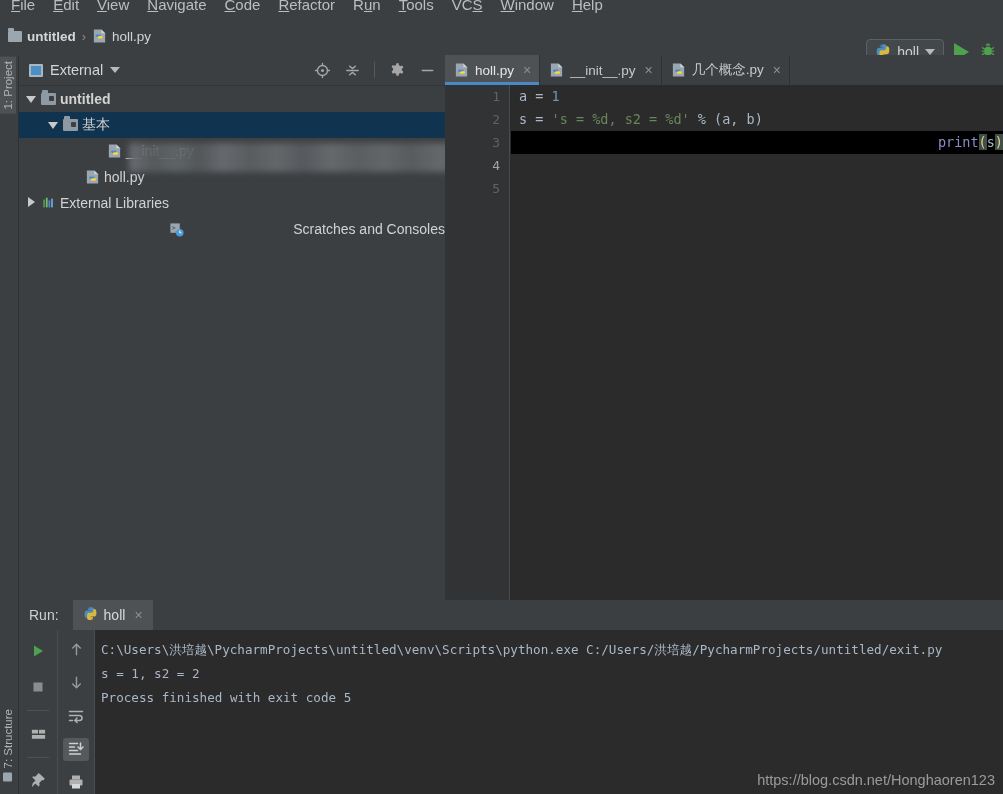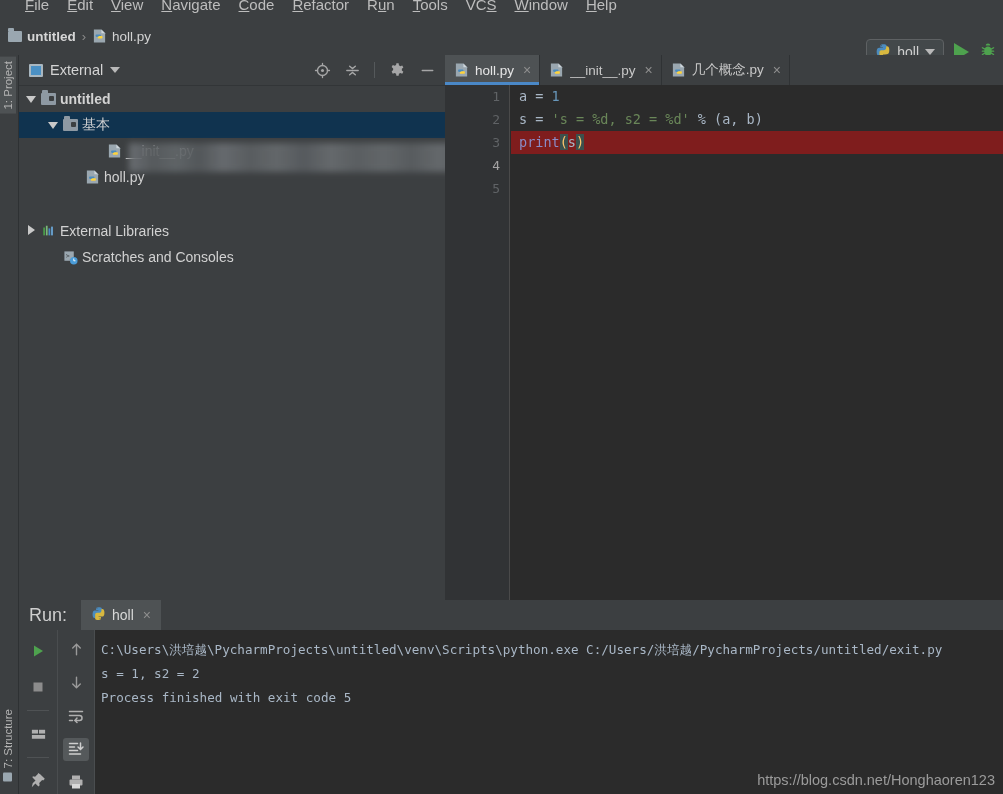--- a/index.html
+++ b/index.html
@@ -9,21 +9,21 @@
     font-family: "Liberation Sans", sans-serif;
     overflow: hidden;
   }
   #app { position: relative; width: 1003px; height: 794px; }
 
   
   #menubar {
     position: absolute; left: 0; top: 0; width: 1003px; height: 17px;
     background: #3c3f41;
     display: flex; 
-    padding-left: 16px;
+    padding-left: 2px;
     overflow: hidden;
   }
   .menu-item {
     font-size: 15px; color: #bdbdbd;
     padding: 0 9px;
     line-height: 17px;
     white-space: nowrap;
     position: relative;
     top: -4px;
   }
@@ -168,34 +168,34 @@
     height: 23px; line-height: 23px; text-align: right; padding-right: 9px;
     font-family: "DejaVu Sans Mono", monospace; font-size: 13px; color: #606366;
   }
   .lnum.cur { color: #a4a3a3; }
   #codelines { position: absolute; left: 66px; top: 0; right: 0; bottom: 0; }
   .cline {
     height: 23px; line-height: 23px;
     font-family: "DejaVu Sans Mono", monospace; font-size: 13.5px;
     color: #a9b7c6; padding-left: 8px; white-space: pre;
   }
-  .cline.caretline { background: #7f1d1d; }
+  .cline.caretline { background: #000000; text-align: right; }
   .num  { color: #6897bb; }
   .str  { color: #6a8759; }
   .fn   { color: #8a8cc7; }
   .paren-hl { background: #3b514d; color: #ffc66d; }
   .op   { color: #a9b7c6; }
 
   
   #run-panel {
     position: absolute; left: 19px; top: 600px; width: 984px; height: 194px;
     background: #3c3f41;
   }
   #run-tabbar { height: 30px; display: flex; align-items: center; background: #3c3f41; }
-  #run-label { font-size: 18px; color: #cfcfcf; padding: 0 14px 0 10px; }
+  #run-label { font-size: 14px; color: #cfcfcf; padding: 0 14px 0 10px; }
   #run-tab {
     display: flex; align-items: center; gap: 6px;
     height: 30px; padding: 0 10px;
     background: #4e5254; font-size: 14px; color: #d8d8d8;
   }
   #run-body { position: absolute; left: 0; top: 30px; right: 0; bottom: 0; display: flex; }
   .rtoolcol {
     width: 38px; display: flex; flex-direction: column; align-items: center;
     padding-top: 8px; gap: 10px; background: #3c3f41;
   }
@@ -364,33 +364,33 @@
           <span style="display: inline-flex; align-items: center; margin-left: 2px;">
             <svg width="15" height="16" viewBox="0 0 16 16">
               <path d="M2 1h8l4 4v10H2z" fill="#9aa7b0"></path>
               <path d="M10 1l4 4h-4z" fill="#cdd5da"></path>
               <path d="M4.6 6.6h3c.9 0 1.4.5 1.4 1.3v1H6.1v.5H3.9c-.8 0-1.3-.5-1.3-1.3V7.9c0-.8.5-1.3 1.3-1.3z" fill="#4b8bbe" transform="translate(2,1.6) scale(.9)"></path>
               <path d="M9.5 9.1H6.4v-.5h3c.8 0 1.3.5 1.3 1.3v.4c0 .8-.5 1.3-1.3 1.3H6.1c-.9 0-1.4-.5-1.4-1.3V9.1z" fill="#ffd43b" transform="translate(2,1.6) scale(.9)"></path>
             </svg>
           </span>
           <span class="tlabel">holl.py</span>
         </div>
-        <div class="trow" style="padding-left: 4px; margin-top: 28px;">
+        <div class="trow" style="padding-left: 4px;">
           <span class="tw"><span class="tri-r"></span></span>
           <span style="display: inline-flex; align-items: center; margin-left: 2px;">
             <svg width="15" height="14" viewBox="0 0 16 16">
               <rect x="2" y="4" width="2" height="9" fill="#4a9c4a"></rect>
               <rect x="5" y="2" width="2" height="11" fill="#7ab87a"></rect>
               <rect x="8" y="5" width="2" height="8" fill="#4a8ac4"></rect>
               <rect x="11" y="3" width="2" height="10" fill="#6aa8d8"></rect>
             </svg>
           </span>
           <span class="tlabel">External Libraries</span>
         </div>
-        <div class="trow" style="padding-left: 26px;">
+        <div class="trow" style="padding-left: 26px; justify-content: space-between;">
           <span class="tw"></span>
           <span style="display: inline-flex; align-items: center; margin-left: 2px;">
             <svg width="15" height="15" viewBox="0 0 16 16">
               <rect x="1.5" y="1.5" width="10" height="10" fill="#9aa7b0"></rect>
               <text x="3" y="9" font-size="7" fill="#3c3f41" font-family="monospace">&gt;_</text>
               <circle cx="11.5" cy="11.5" r="4" fill="#4a9cd8"></circle>
               <path d="M11.5 9v2.5h1.8" stroke="#fff" stroke-width="1" fill="none"></path>
             </svg>
           </span>
           <span class="tlabel">Scratches and Consoles</span>

